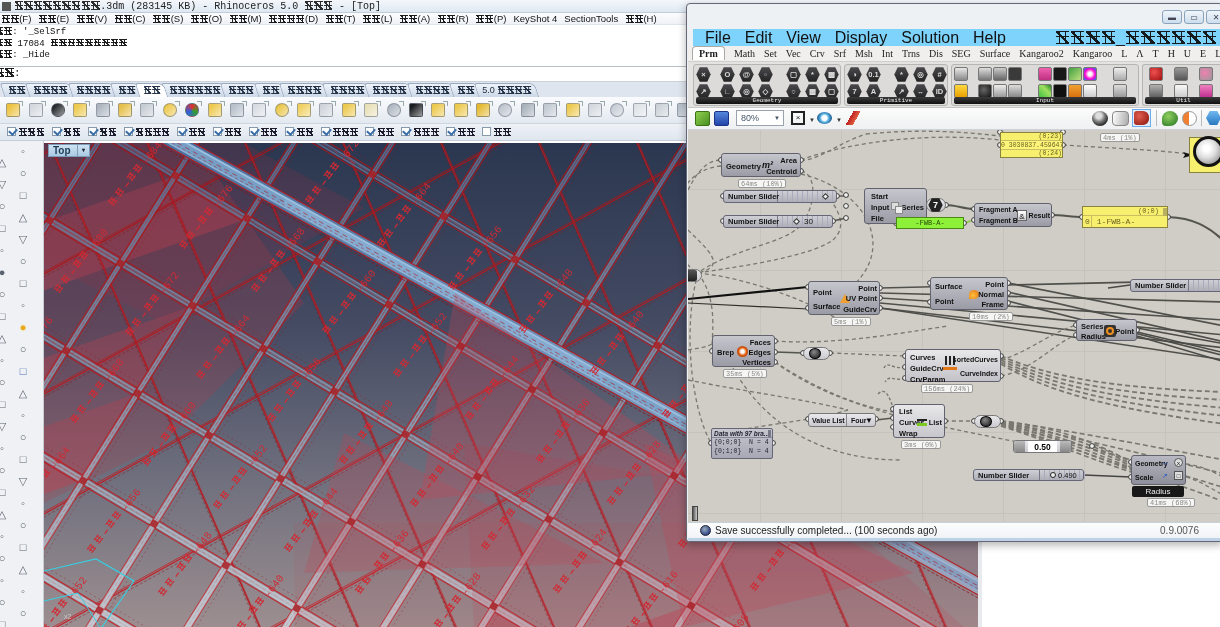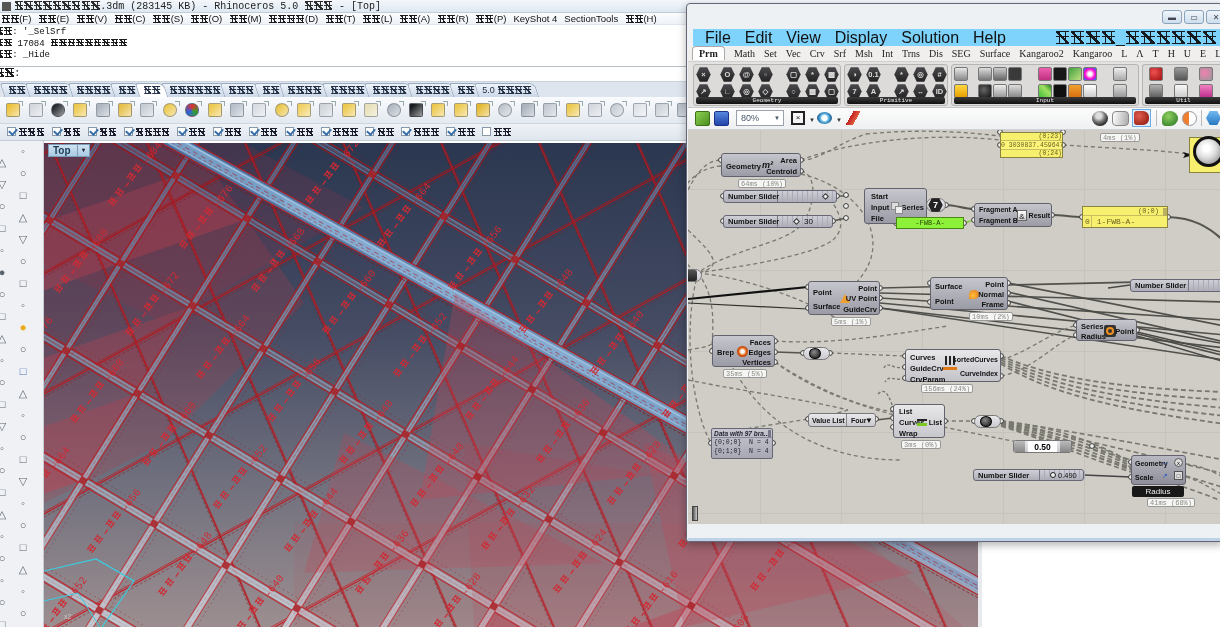--- a/index.html
+++ b/index.html
@@ -1117,14 +1117,15 @@
           <span style="position:absolute;right:14px;top:16px;width:9px;height:8px;color:#2255cc;font-size:7px">↗</span>
           <span style="position:absolute;right:2px;top:2px;width:9px;height:9px;background:#ddd;border:1px solid #555;border-radius:50%;font-size:6px;text-align:center;line-height:8px">x</span>
           <span style="position:absolute;right:2px;top:15px;width:9px;height:9px;background:#ddd;border:1px solid #555;font-size:6px;text-align:center;line-height:8px">□</span>
         </div>
 <div style="position:absolute;left:444px;top:356px;width:52px;height:11px;background:#181818;border-radius:2px;color:#eee;font-size:8px;text-align:center;line-height:11px">Radius</div>
 <div class="prof" style="left:459px;top:368px">41ms (68%)</div>
 <div class="cap" style="left:-8px;top:139px;width:22px;height:13px"></div>
 <div style="position:absolute;left:-2px;top:140px;width:11px;height:11px;background:linear-gradient(#555,#222);border-radius:2px"></div>
 <div style="position:absolute;left:4px;top:376px;width:6px;height:15px;background:linear-gradient(90deg,#555,#ccc);border:1px solid #444"></div>
 </div>
+<div id="ghstatus" style="color:#222"><span style="display:inline-block;width:11px;height:11px;border-radius:50%;background:radial-gradient(circle at 40% 35%,#9ab,#324a88 70%);border:1px solid #223;vertical-align:-2px;margin:0 4px 0 12px"></span>Save successfully completed... (100 seconds ago)<span style="float:right;margin-right:22px;color:#555">0.9.0076</span></div>
 <div id="ghbot"></div>
 </div>
 </div>
 </body></html>

